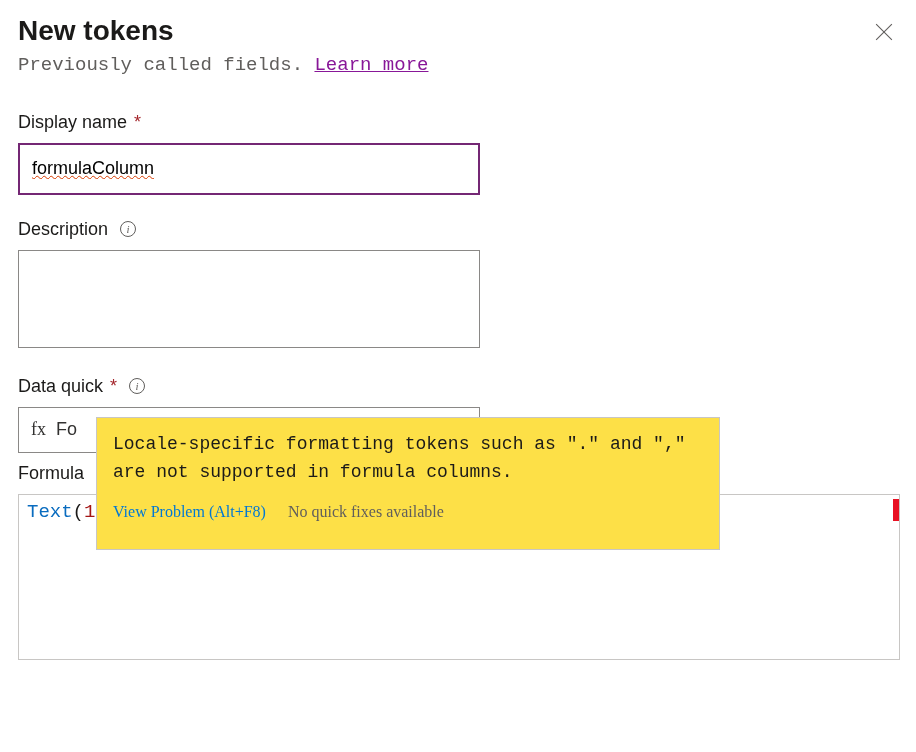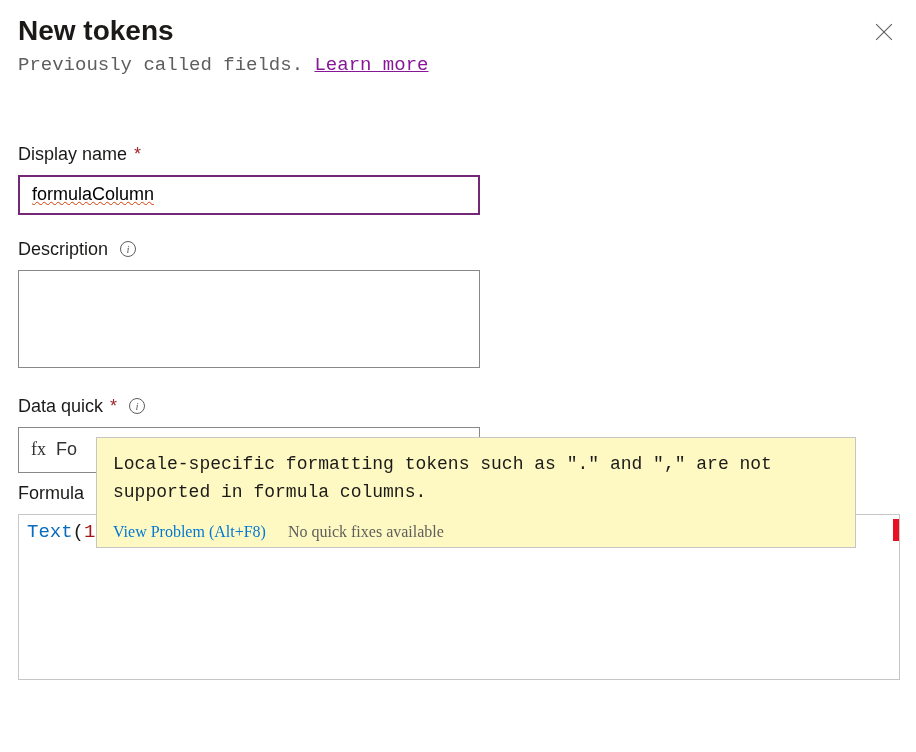--- a/index.html
+++ b/index.html
@@ -46,21 +46,21 @@
       color: #605e5c;
       margin-top: 6px;
       font-family: Liberation Mono, monospace;
     }
     .learn-link {
       color: #881798;
       text-decoration: underline;
       cursor: pointer;
     }
     .section {
-      margin-top: 68px;
+      margin-top: 36px;
     }
     .section + .section {
       margin-top: 24px;
     }
     .label-row {
       display: flex;
       align-items: center;
       gap: 8px;
       margin-bottom: 10px;
     }
@@ -82,21 +82,21 @@
       justify-content: center;
       font-size: 11px;
       font-style: italic;
       font-family: Georgia, serif;
       color: #605e5c;
       cursor: default;
       margin-left: 4px;
     }
     .text-input {
       width: 462px;
-      height: 40px;
+      height: 52px;
       padding: 8px 12px;
       font-size: 18px;
       border: 2px solid #742774;
       outline: none;
       background: #ffffff;
       font-family: inherit;
     }
     .text-input.spellcheck {
       text-decoration-line: underline;
       text-decoration-style: wavy;
@@ -131,24 +131,24 @@
     }
     .fx-icon {
       font-family: Georgia, "Times New Roman", serif;
       font-size: 18px;
       color: #323130;
     }
     .tooltip {
       position: absolute;
       top: 10px;
       left: 78px;
-      width: 760px;
-      background: #fef9c3;
+      width: 624px;
+      background: #fde047;
       border: 1px solid #c8c6c4;
-      padding: 12px 16px 2px 16px;
+      padding: 12px 16px 24px 16px;
       font-family: Consolas, "Courier New", monospace;
       font-size: 18px;
       line-height: 1.6;
       color: #1b1a19;
       z-index: 10;
     }
     .tooltip-actions {
       margin-top: 12px;
       display: flex;
       gap: 22px;

